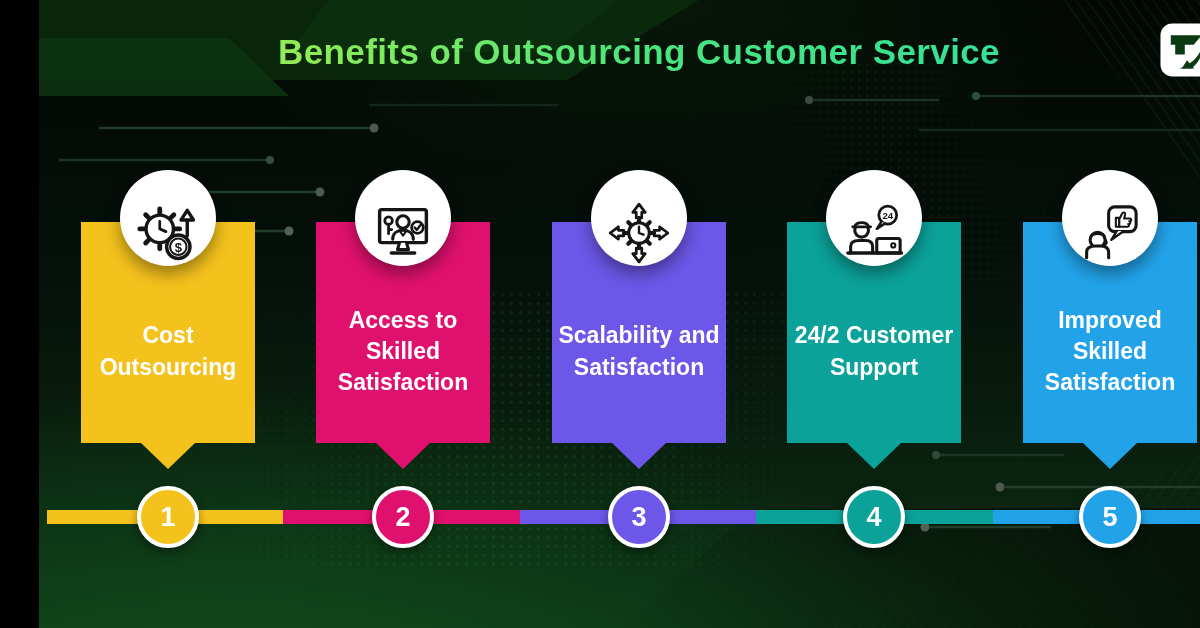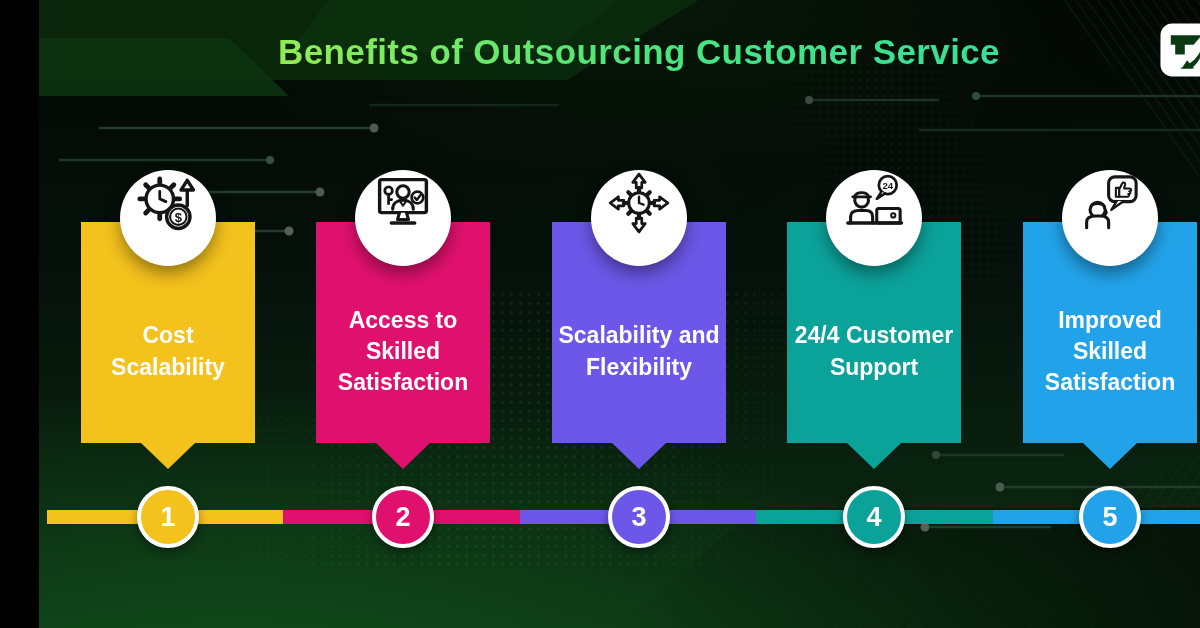--- a/index.html
+++ b/index.html
@@ -47,21 +47,21 @@
          background-clip:text;-webkit-background-clip:text;
          color:transparent;-webkit-text-fill-color:transparent;}
 
   
   .logo{position:absolute;top:22px;right:24px;width:56px;height:56px;}
 
   
   .col{position:absolute;top:170px;width:174px;}
   .col-1{left:42px;}.col-2{left:277px;}.col-3{left:513px;}.col-4{left:748px;}.col-5{left:984px;}
   .icon-wrap{position:absolute;left:50%;transform:translateX(-50%);top:0;width:96px;height:96px;
-         border-radius:50%;background:#ffffff;display:flex;align-items:flex-start;justify-content:center;
+         border-radius:50%;background:#ffffff;display:flex;align-items:flex-end;justify-content:center;
          box-shadow:0 8px 16px rgba(0,0,0,.38);z-index:2;}
   .card{position:absolute;top:52px;left:0;width:100%;height:221px;background:var(--card-color,#888);
          display:flex;align-items:center;justify-content:center;text-align:center;
          padding:62px 5px 24px;box-sizing:border-box;z-index:1;}
   .card-title{color:#fff;font-weight:bold;font-size:23px;line-height:1.35;}
   .tail{position:absolute;top:273px;left:50%;transform:translateX(-50%);width:54px;height:26px;
          background:var(--card-color,#888);clip-path:polygon(0 0,100% 0,50% 100%);z-index:1;}
 
   
   .timeline{position:absolute;left:8px;top:510px;width:1182px;height:14px;display:flex;z-index:2;}
@@ -120,21 +120,21 @@
     <svg width="56" height="56" viewBox="0 0 76 76">
       <rect x="2" y="2" width="72" height="72" rx="16" fill="#ffffff"></rect>
       <path d="M16 18 H58 L47 31 H35 V44 H22 V31 H16 Z" fill="#0a3a12"></path>
       <path d="M58 34 C54 48 44 57 28 63 L44 63 C54 55 59 46 58 34 Z" fill="#0a3a12"></path>
       <path d="M38 52 L48 63 H31 Z" fill="#0a3a12"></path>
     </svg>
   </div>
 
   <div class="col col-1" style="--card-color: #F4C21D;">
     <div class="card">
-      <div class="card-title">Cost Scalability</div>
+      <div class="card-title">Cost Outsourcing</div>
     </div>
     <div class="tail"></div>
     <div class="icon-wrap">
       <svg class="ic" width="66" height="66" viewBox="0 0 96 96">
         <path d="M76 52 V30" stroke-width="5"></path>
         <path d="M76 15 L67 29 H85 Z" stroke-width="5"></path>
         <g stroke-width="7">
           <line x1="59" y1="42" x2="65" y2="42"></line>
             <line x1="52.3" y1="58.3" x2="56.5" y2="62.5"></line>
           <line x1="36" y1="65" x2="36" y2="71"></line>
@@ -169,21 +169,21 @@
         <circle cx="69" cy="40" r="8.5" stroke-width="4" fill="#fff"></circle>
         <path d="M65 40 L68 43.5 L73.5 36.5" stroke-width="3.5"></path>
         <path d="M43 62 L40 72 H56 L53 62" stroke-width="4.5" fill="#fff"></path>
         <path d="M31 77 H65" stroke-width="5"></path>
       </svg>
     </div>
   </div>
 
   <div class="col col-3" style="--card-color: #6C57E8;">
     <div class="card">
-      <div class="card-title">Scalability and Flexibility</div>
+      <div class="card-title">Scalability and Satisfaction</div>
     </div>
     <div class="tail"></div>
     <div class="icon-wrap">
       <svg class="ic" width="66" height="66" viewBox="0 0 96 96">
         <defs>
           <path id="sc-arr" d="M48 6 L57 18 H52 V26 H44 V18 H39 Z"></path>
         </defs>
         <g stroke-width="4" fill="#fff">
           <use href="#sc-arr"></use>
           <use href="#sc-arr" transform="rotate(90 48 48)"></use>
@@ -201,21 +201,21 @@
             <line x1="60" y1="36" x2="63.6" y2="32.4"></line>
         </g>
         <circle cx="48" cy="48" r="15" stroke-width="4.5" fill="#fff"></circle>
         <path d="M48 48 V39 M48 48 L54.5 50.5" stroke-width="3.5"></path>
       </svg>
     </div>
   </div>
 
   <div class="col col-4" style="--card-color: #0BA29A;">
     <div class="card">
-      <div class="card-title">24/4 Customer Support</div>
+      <div class="card-title">24/2 Customer Support</div>
     </div>
     <div class="tail"></div>
     <div class="icon-wrap">
       <svg class="ic" width="66" height="66" viewBox="0 0 96 96">
         <circle cx="68" cy="22" r="13" stroke-width="4" fill="#fff"></circle>
         <path d="M59 31 L52 42 L64 34" stroke-width="3.5" fill="#fff"></path>
         <text x="68" y="27" text-anchor="middle" font-size="14" font-weight="bold" fill="#151515" stroke="none" font-family="Liberation Sans, sans-serif">24</text>
         <circle cx="30" cy="44" r="10" stroke-width="4.5" fill="#fff"></circle>
         <path d="M20 38 C23 31 37 31 40 38" stroke-width="4" fill="#fff"></path>
         <path d="M17 39 H43" stroke-width="4"></path>

